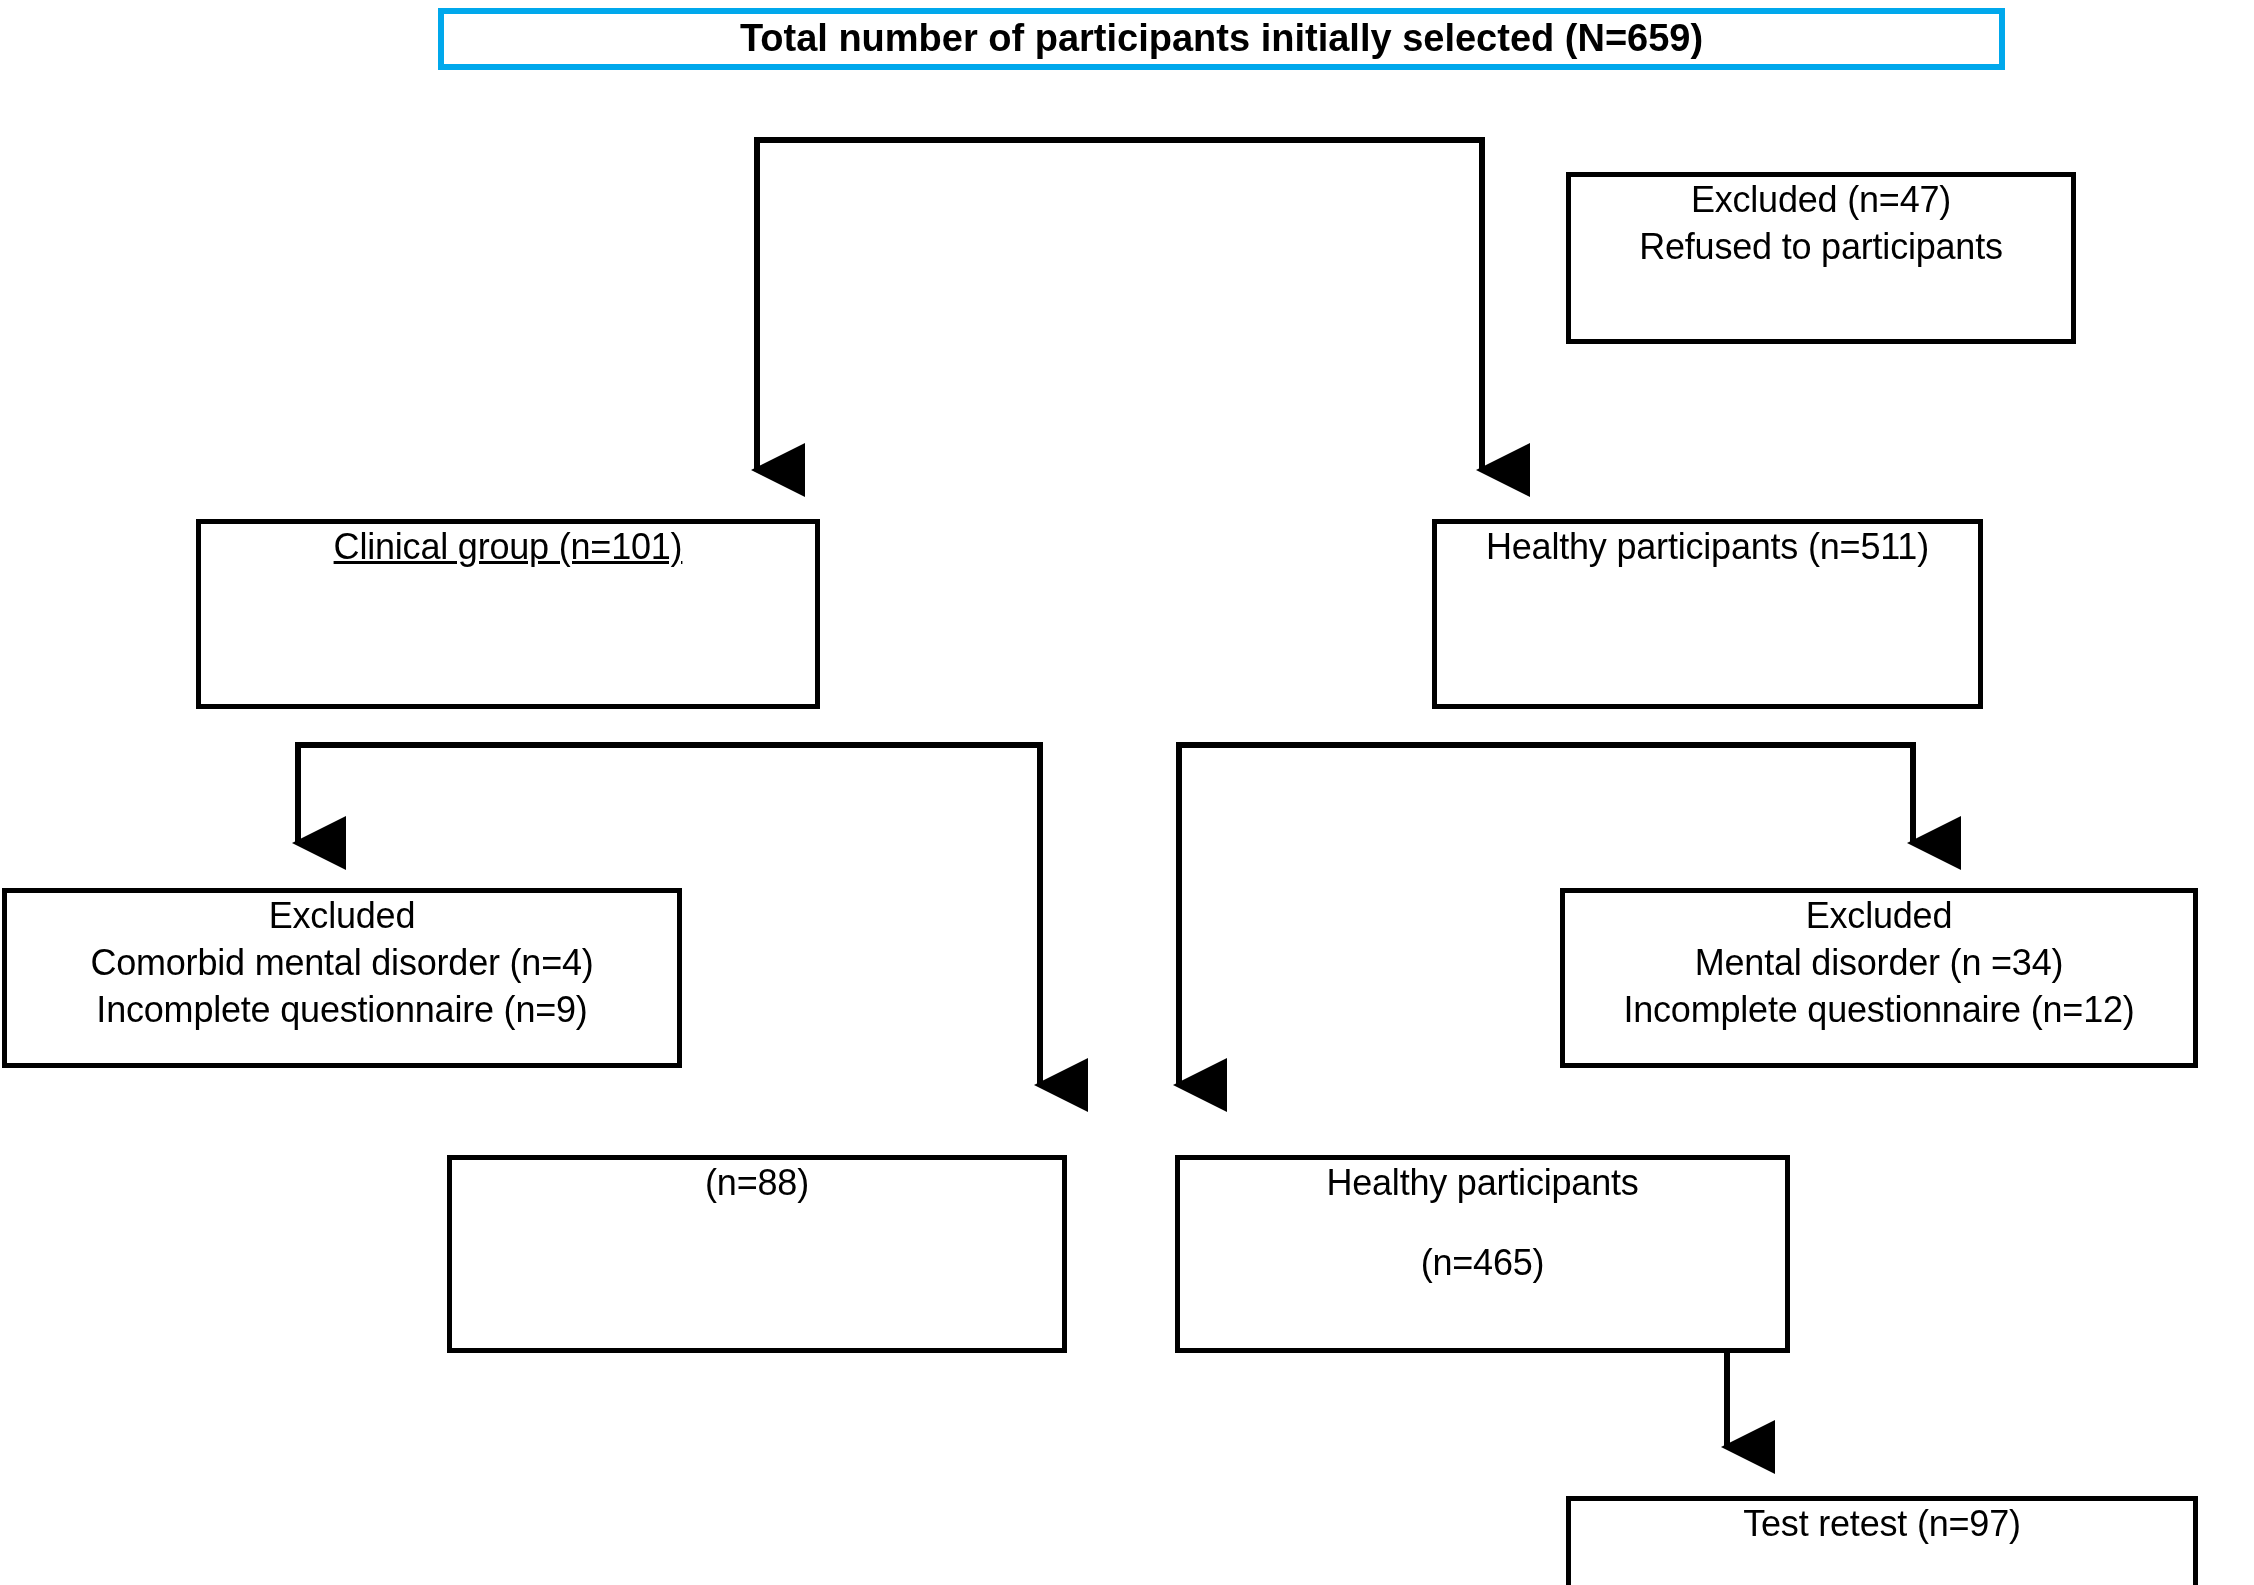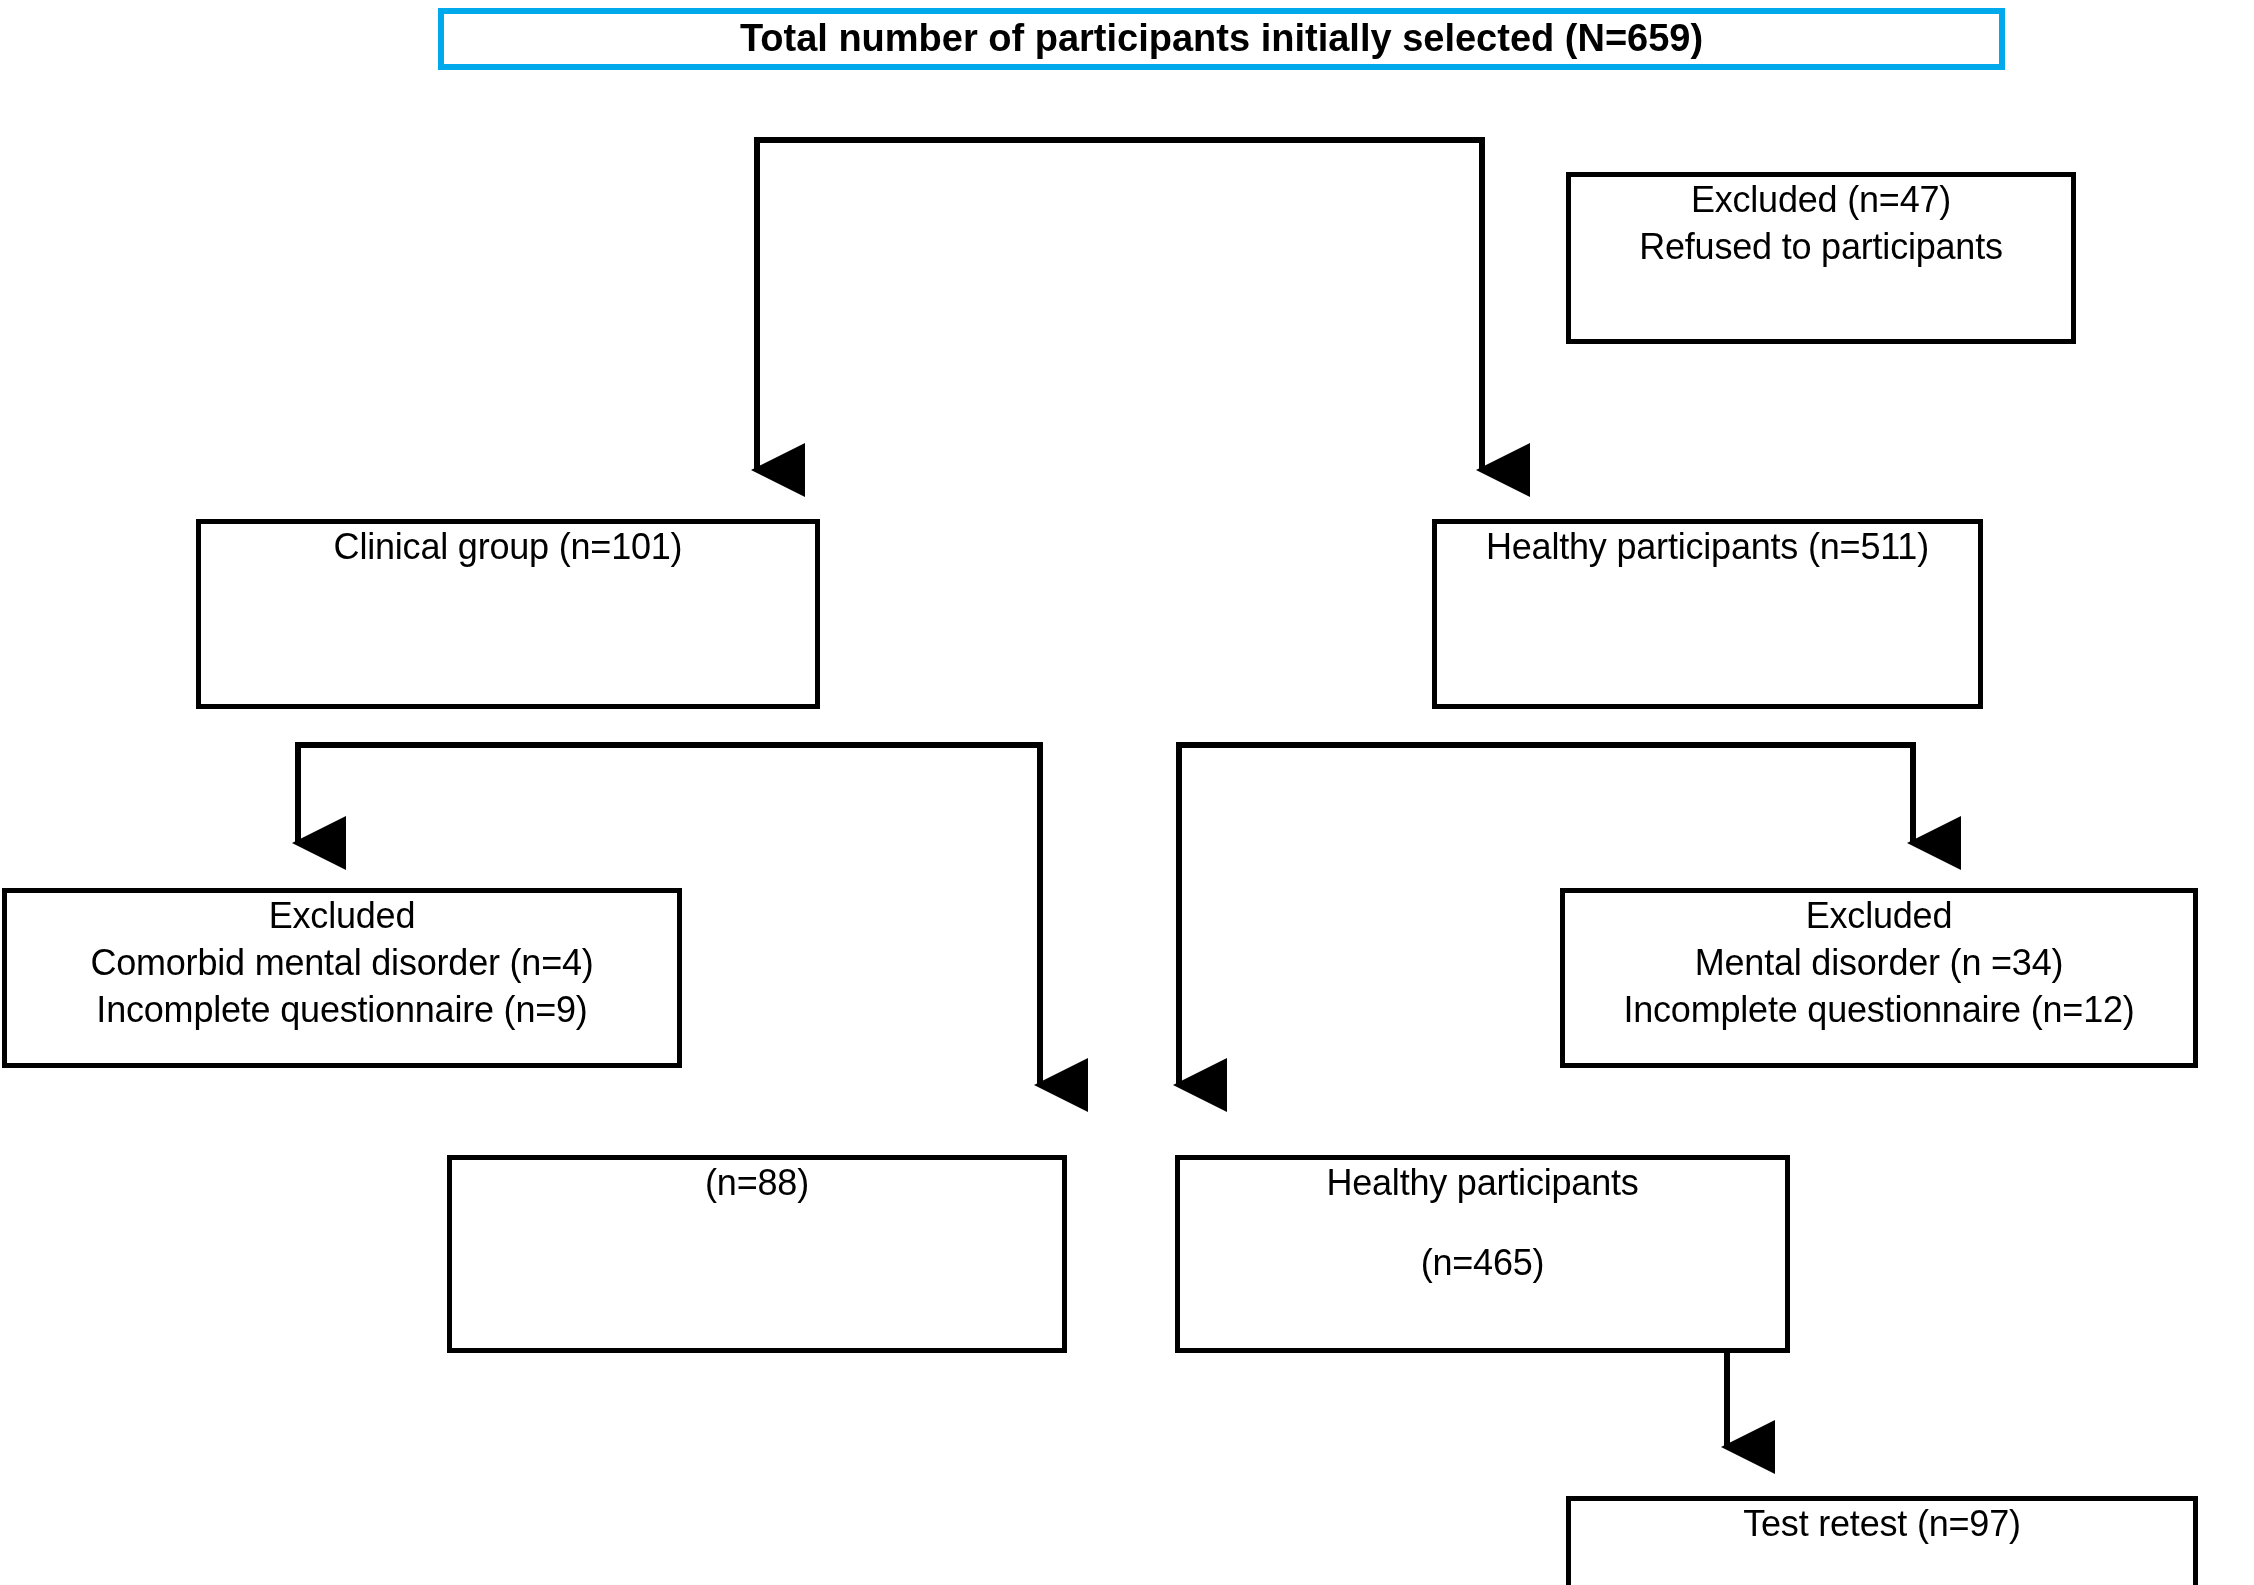--- a/index.html
+++ b/index.html
@@ -78,21 +78,21 @@
 
   <div class="node root" style="left:438px; top:8px; width:1567px; height:62px;">
     <span class="line">Total number of participants  initially selected (N=659)</span>
   </div>
 
   <div class="node" style="left:1566px; top:172px; width:510px; height:172px;">
     <span class="line">Excluded (n=47)</span>
     <span class="line">Refused to participants</span>
   </div>
 
-  <div class="node" style="left:196px; top:519px; width:624px; height:190px;">
+  <div class="node" style="left:196px; top:519px; width:624px; height:190px;text-decoration:underline;">
     <span class="line">Clinical group (n=101)</span>
   </div>
 
   <div class="node" style="left:1432px; top:519px; width:551px; height:190px;">
     <span class="line">Healthy participants  (n=511)</span>
   </div>
 
   <div class="node" style="left:2px; top:888px; width:680px; height:180px;">
     <span class="line">Excluded</span>
     <span class="line">Comorbid mental disorder (n=4)</span>

